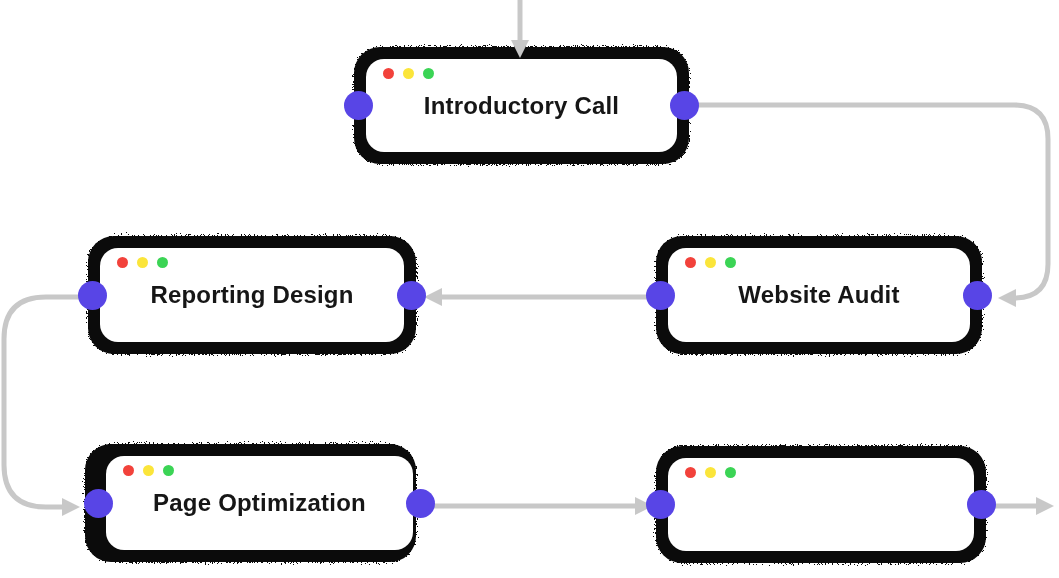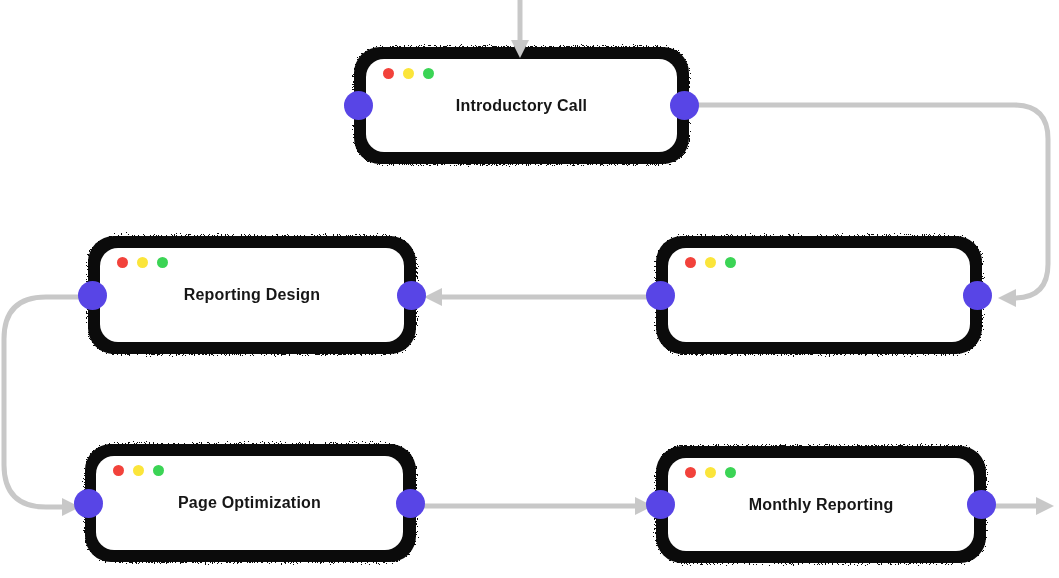--- a/index.html
+++ b/index.html
@@ -19,36 +19,36 @@
     position:absolute; inset:0; z-index:2;
     background:#ffffff; border-radius:18px;
     display:flex; align-items:center; justify-content:center;
   }
   .dots { position:absolute; top:9px; left:17px; display:flex; gap:9px; }
   .dot { width:11px; height:11px; border-radius:50%; }
   .dot.red    { background:#f2423b; }
   .dot.yellow { background:#fbe53a; }
   .dot.green  { background:#3bd455; }
   .title {
-    font-size:16px; font-weight:bold; color:#161616; letter-spacing:.2px;
+    font-size:24px; font-weight:bold; color:#161616; letter-spacing:.2px;
   }
   .handle {
     position:absolute; z-index:4;
     width:29px; height:29px; border-radius:50%;
     background:#5845e6;
     top:calc(50% - 14.5px);
   }
   .handle.left  { left:-22px; }
   .handle.right { right:-22px; }
 
   
   #node-ic { left:366px; top:59px;  width:311px; height:93px; }
   #node-wa { left:668px; top:248px; width:302px; height:94px; }
   #node-sd { left:100px; top:248px; width:304px; height:94px; }
-  #node-po { left:96px;  top:456px; width:307px; height:94px; }
+  #node-po { left:106px;  top:456px; width:307px; height:94px; }
   #node-mr { left:668px; top:458px; width:306px; height:93px; }
 
   .edge { stroke:#c8c8c8; stroke-width:5; fill:none; }
   .arrowhead { fill:#c8c8c8; stroke:none; }
 </style>
 </head>
 <body>
 
 <svg id="scribble-layer" class="layer" viewBox="0 0 1059 578">
   <defs>
@@ -87,20 +87,21 @@
   <span class="handle right"></span>
 </div>
 
 <div class="node" id="node-wa">
   <div class="card">
     <div class="dots">
       <span class="dot red"></span>
       <span class="dot yellow"></span>
       <span class="dot green"></span>
     </div>
+    <div class="title">Website Audit</div>
   </div>
   <span class="handle left"></span>
   <span class="handle right"></span>
 </div>
 
 <div class="node" id="node-sd">
   <div class="card">
     <div class="dots">
       <span class="dot red"></span>
       <span class="dot yellow"></span>
@@ -125,21 +126,20 @@
   <span class="handle right"></span>
 </div>
 
 <div class="node" id="node-mr">
   <div class="card">
     <div class="dots">
       <span class="dot red"></span>
       <span class="dot yellow"></span>
       <span class="dot green"></span>
     </div>
-    <div class="title">Monthly Reporting</div>
   </div>
   <span class="handle left"></span>
   <span class="handle right"></span>
 </div>
 
 <svg id="edge-layer" class="layer" viewBox="0 0 1059 578">
 
   <path class="edge" d="M520 0 V41"></path>
   <polygon class="arrowhead" points="511,40 529,40 520,58"></polygon>
 

